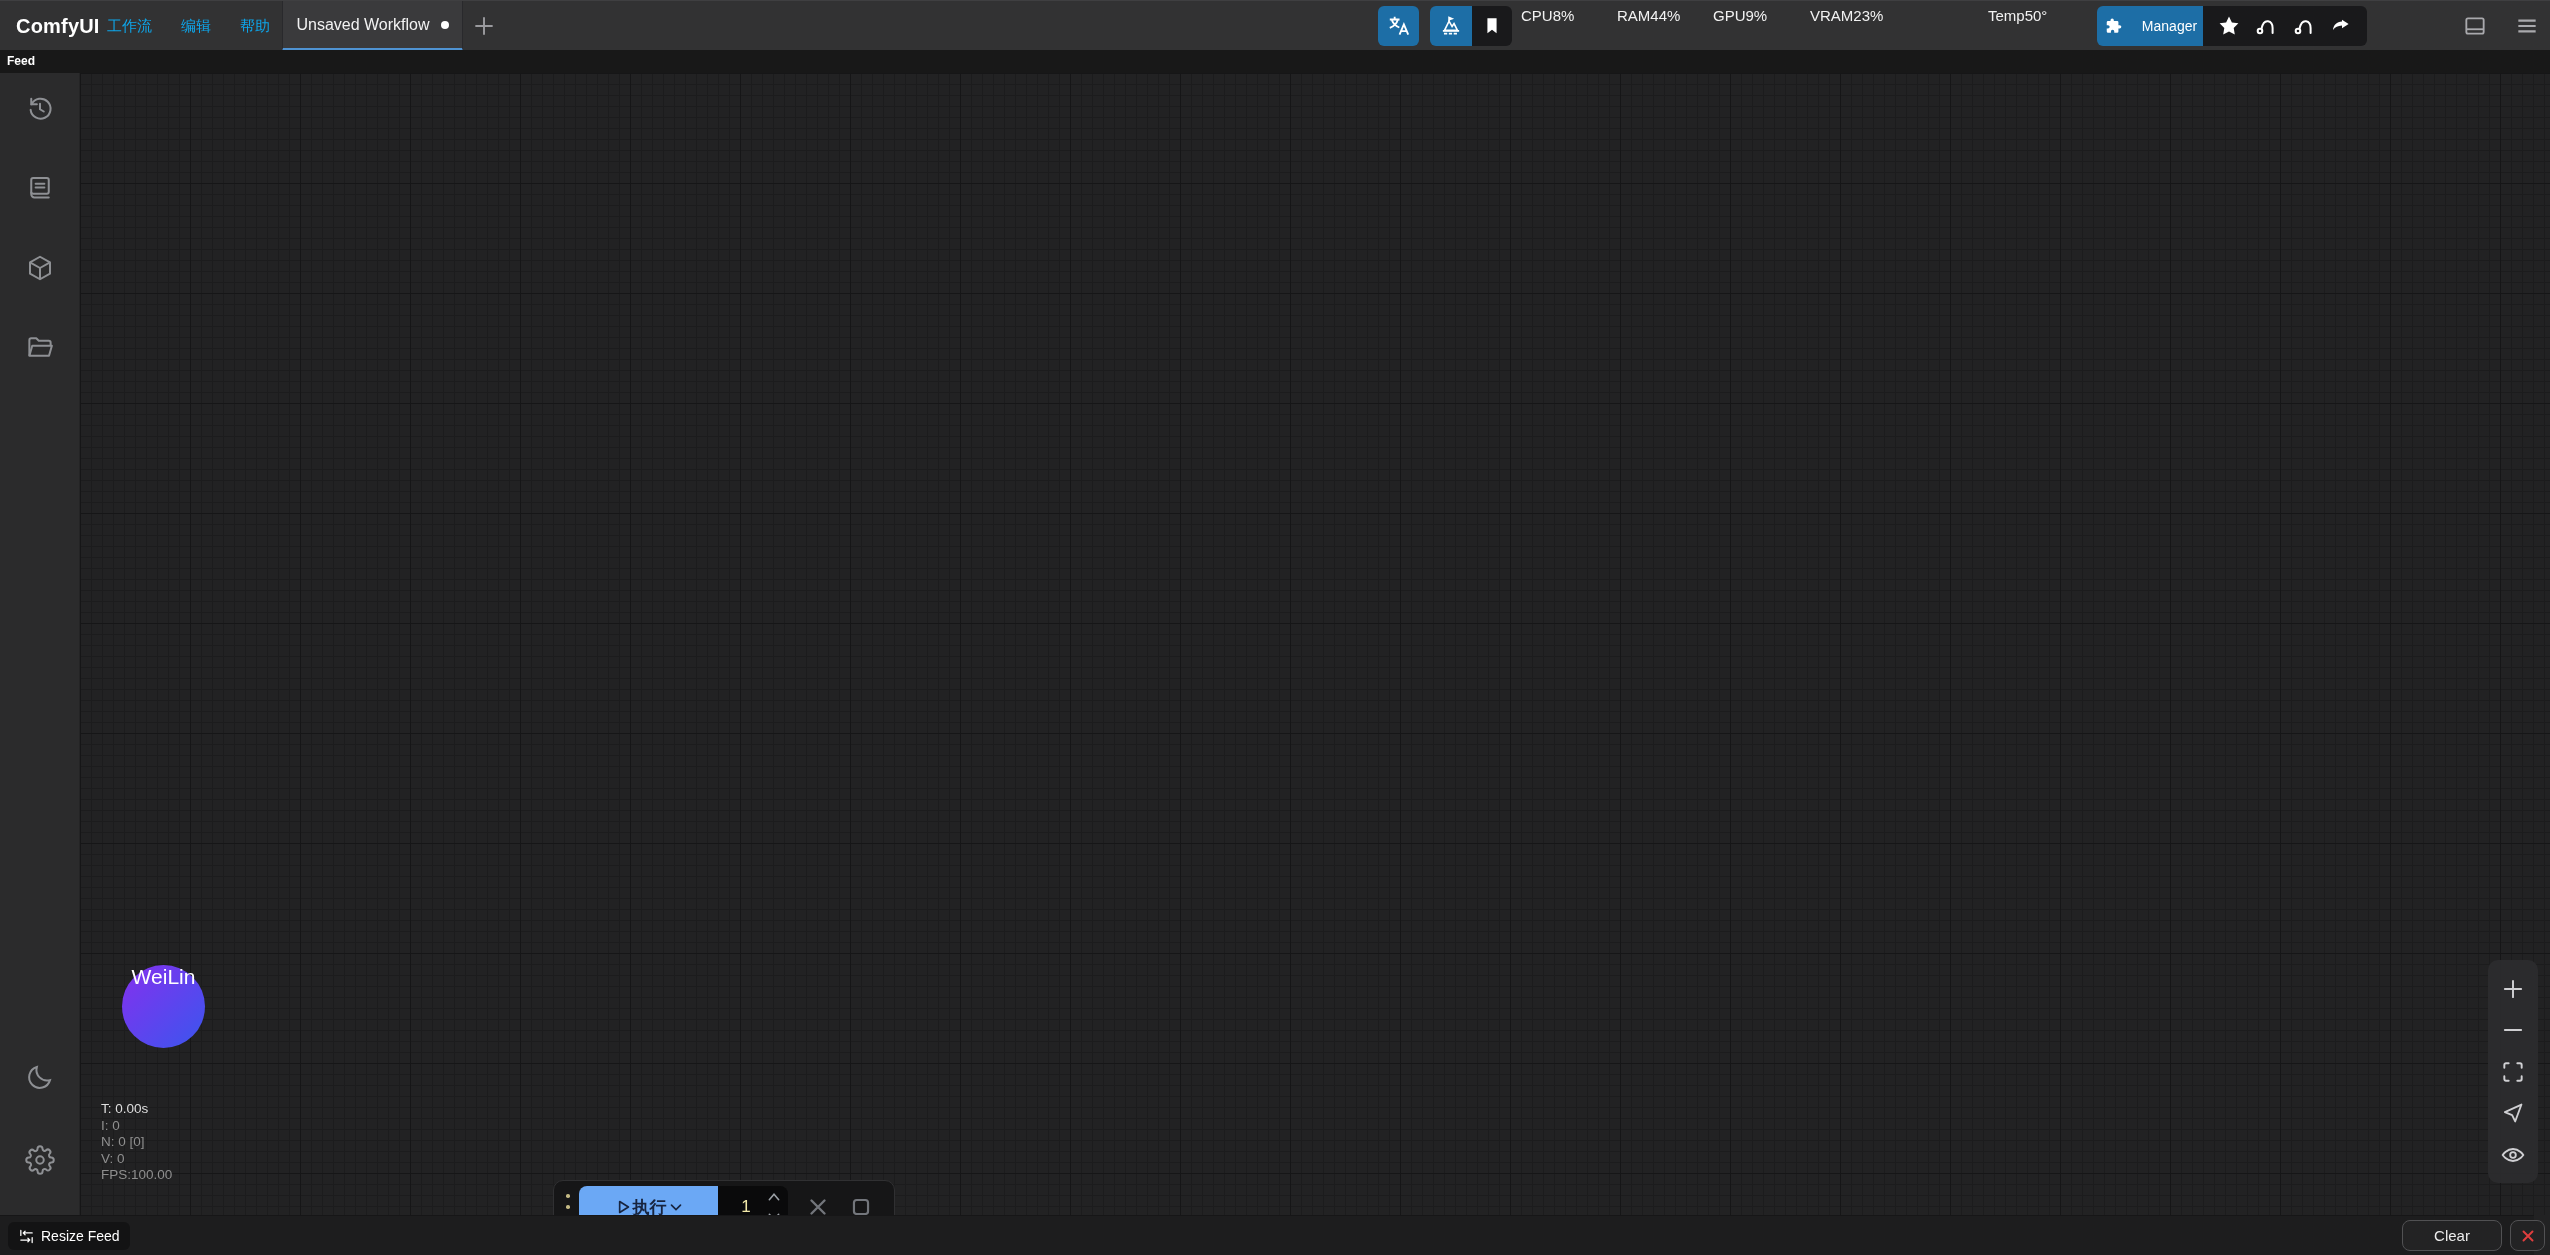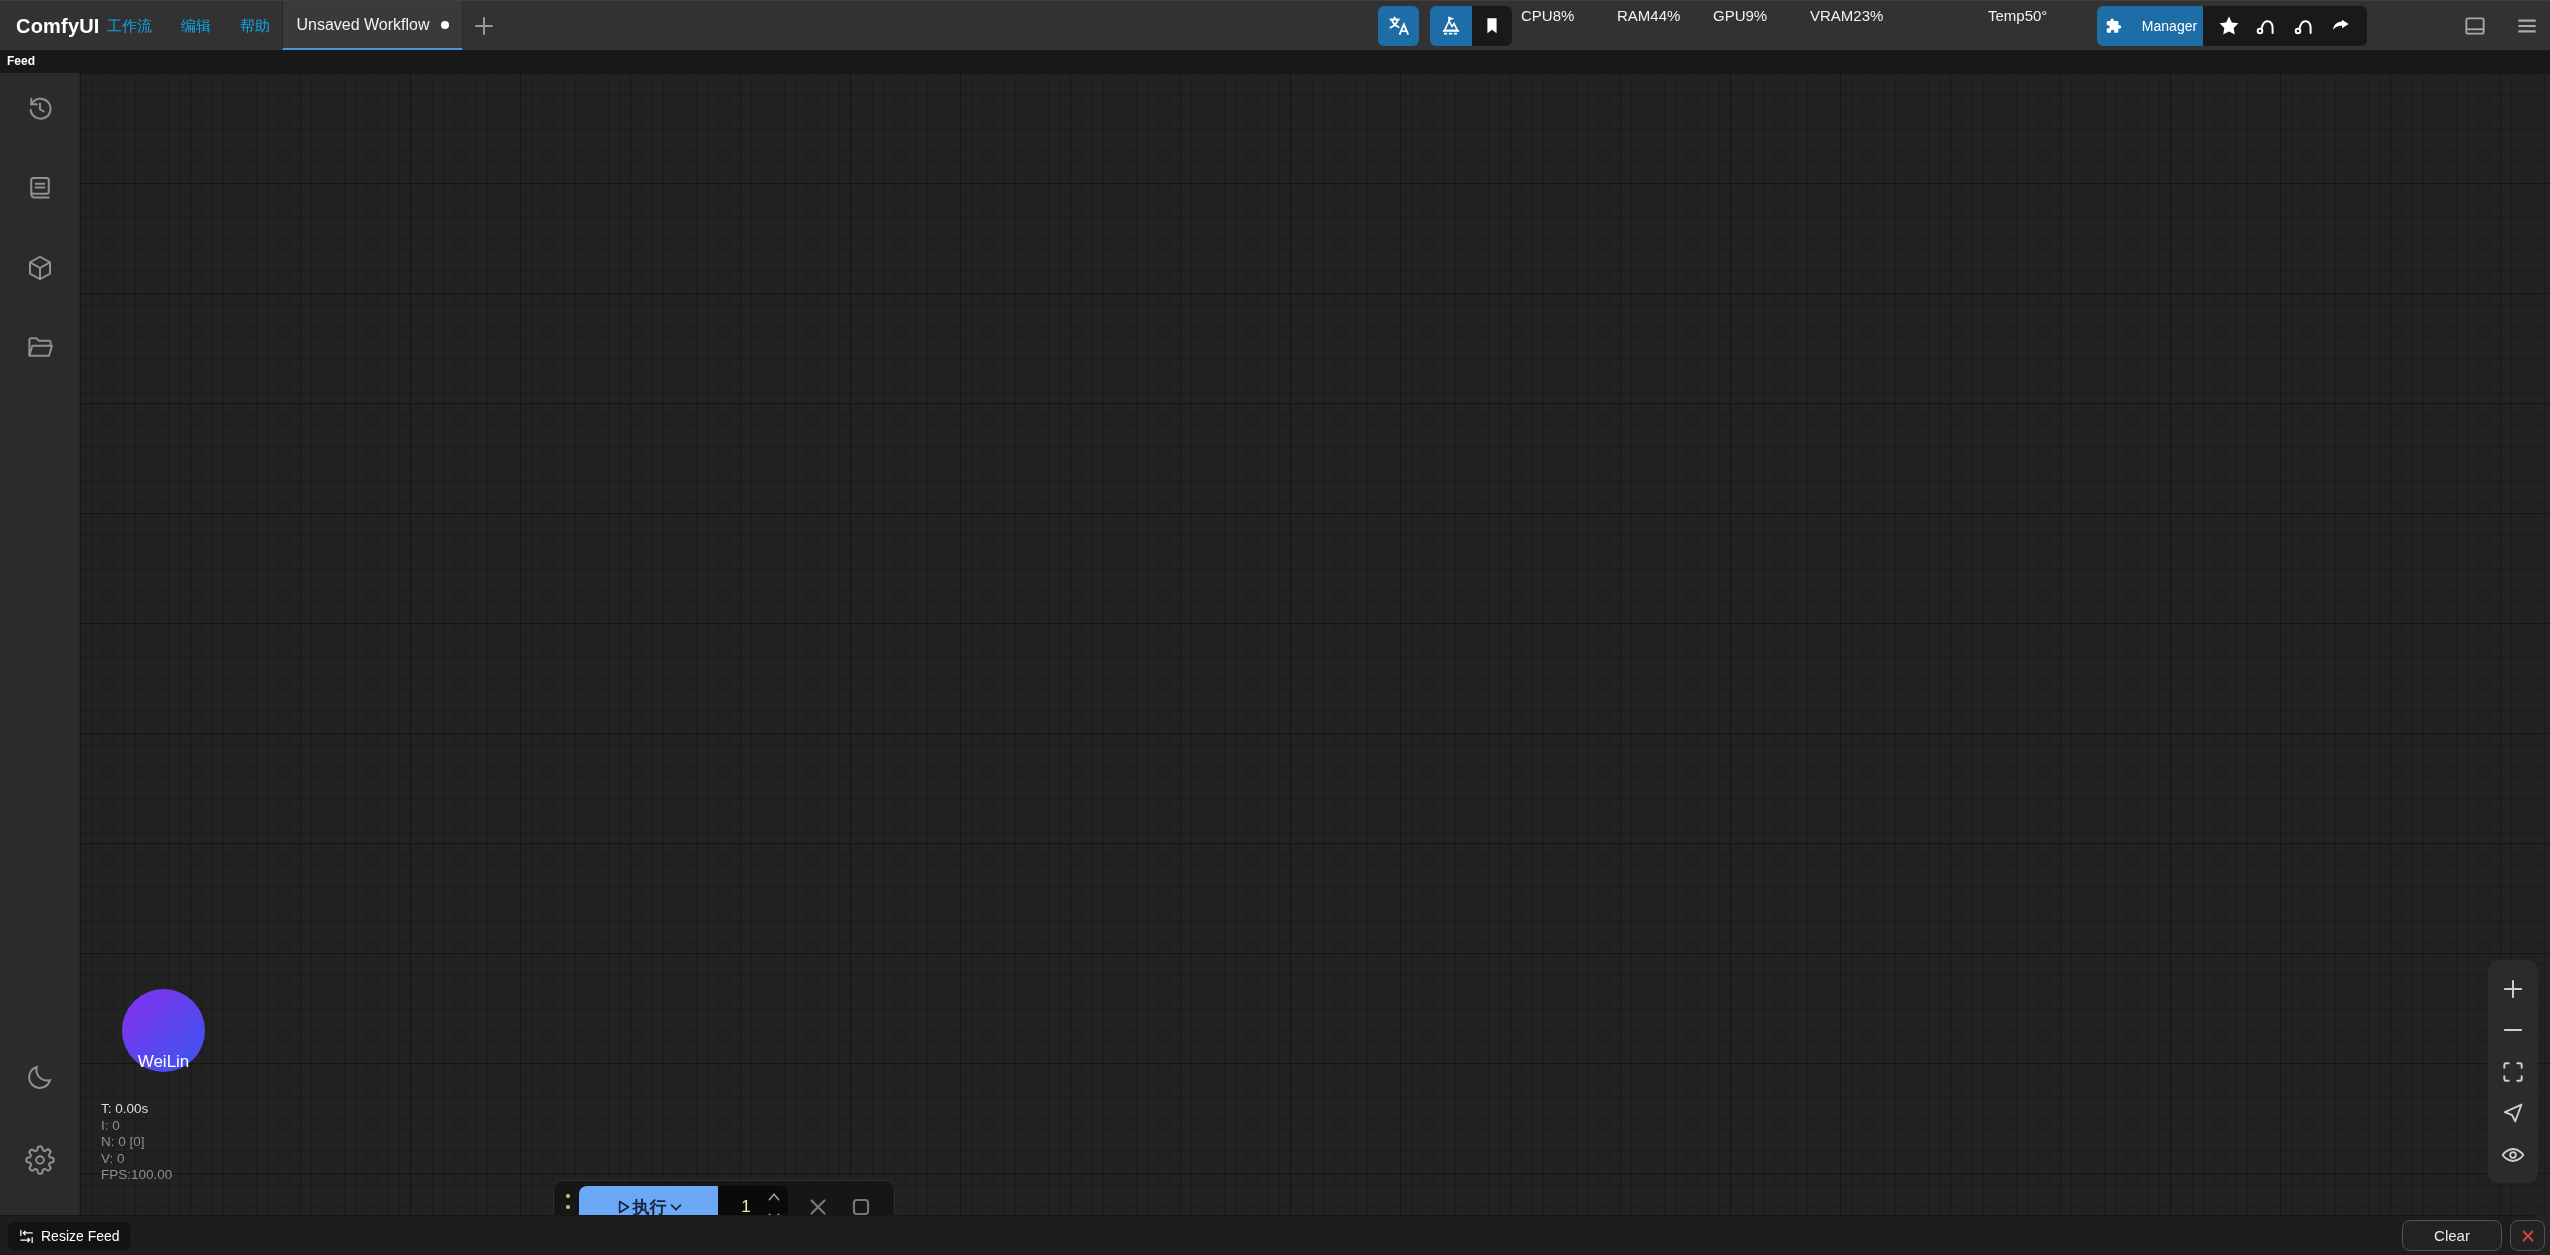--- a/index.html
+++ b/index.html
@@ -47,23 +47,23 @@
 
   
   .canvas { position:absolute; left:80px; top:73px; right:0; height:1142px; background-color:#222223;
     background-image:
       linear-gradient(to right, #161617 1px, transparent 1px),
       linear-gradient(to bottom, #161617 1px, transparent 1px),
       linear-gradient(to right, #1c1c1d 1px, transparent 1px),
       linear-gradient(to bottom, #1c1c1d 1px, transparent 1px);
     background-size: 110px 110px, 110px 110px, 11px 11px, 11px 11px; }
 
-  .avatar { position:absolute; left:42px; top:916px; width:83px; height:83px; border-radius:50%;
+  .avatar { position:absolute; left:42px; top:892px; width:83px; height:83px; border-radius:50%;
             background:linear-gradient(135deg,#8530ee 0%, #3a56ee 100%);
-            display:flex; align-items:flex-end; justify-content:center; color:#ffffff; font-size:17px; cursor:pointer; }
+            display:flex; align-items:flex-start; justify-content:center; color:#ffffff; font-size:21px; cursor:pointer; }
 
   .perf { position:absolute; left:21px; top:1028px; font-size:13.5px; line-height:16.5px; color:#8f8f8f; }
   .perf .bright { color:#dedede; }
 
   
   .execbar { position:absolute; left:553px; top:1180px; width:342px; height:54px; background:#161617;
              border:1px solid #303032; border-radius:10px; display:flex; align-items:center; padding:0 12px 0 8px; }
   .drag-dots { width:12px; height:26px; display:flex; flex-direction:column; align-items:center; justify-content:space-between; }
   .drag-dots i { width:3.5px; height:3.5px; border-radius:50%; background:#c5ba84; }
   .run-group { display:flex; height:42px; margin-left:5px; }

